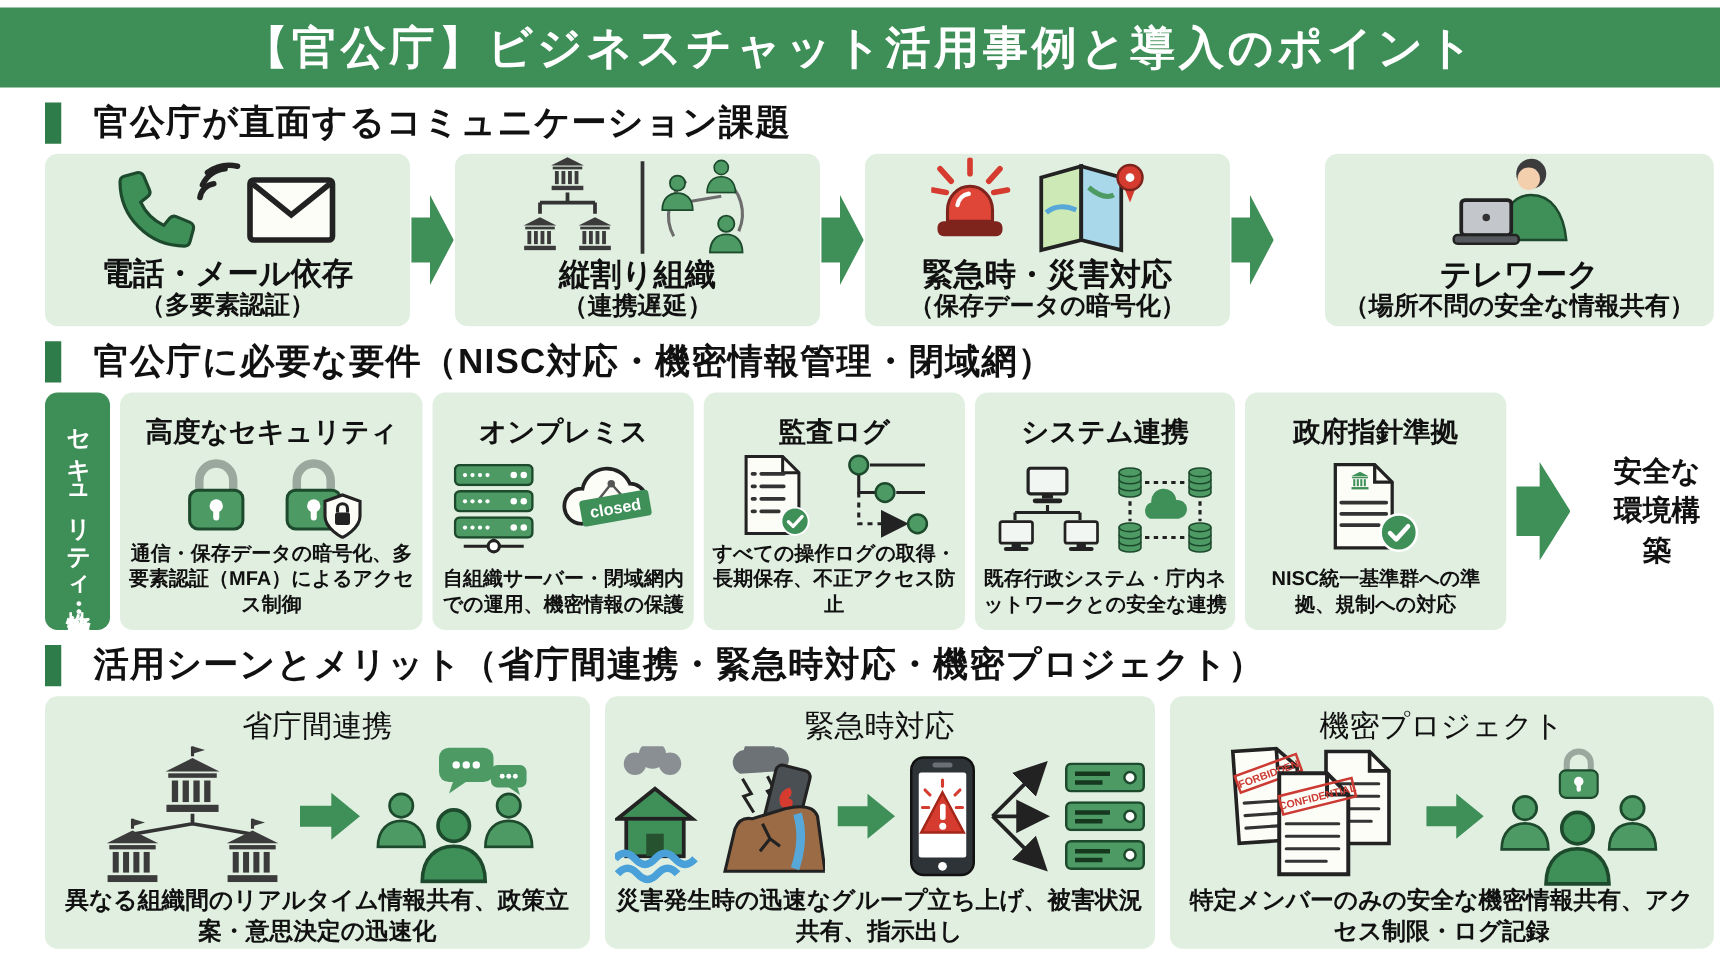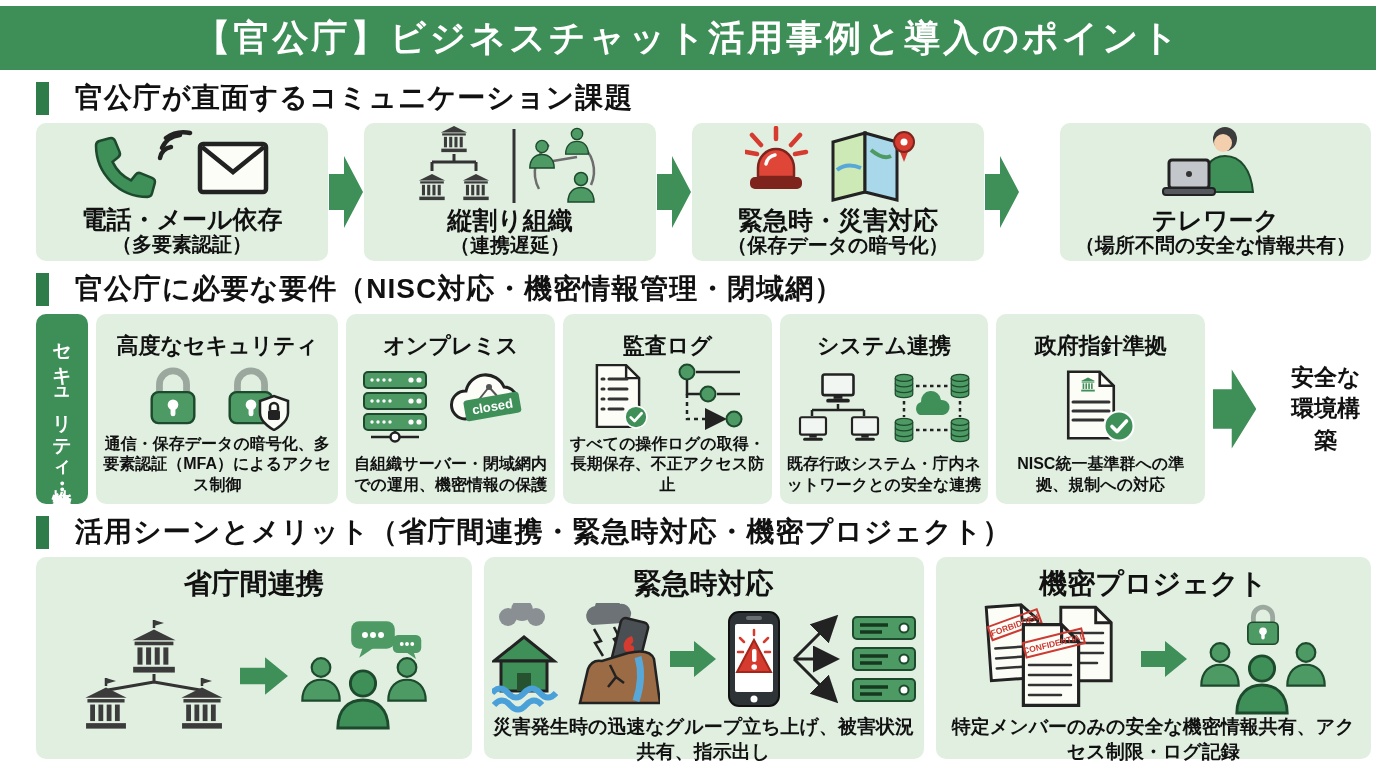--- a/index.html
+++ b/index.html
@@ -41,21 +41,21 @@
   .rtitle { font-size:22px; font-weight:700; white-space:nowrap; }
   .ricons { flex:1; display:flex; align-items:center; justify-content:center; gap:12px; }
   .rdesc  { font-size:16px; font-weight:700; text-align:center; line-height:1.28; }
   .outcome { flex:0 0 158px; display:flex; align-items:center; gap:24px; }
   .outcome-text { font-size:23px; font-weight:700; white-space:pre-line; text-align:center; line-height:1.35; }
 
   
   .use-row { height:202px; gap:12px; }
   .ubox { background:#e1efe1; border-radius:10px; flex:1 1 0;
           display:flex; flex-direction:column; align-items:center; padding:8px 8px 10px; }
-  .utitle { font-size:28px; font-weight:700; }
+  .utitle { font-size:24px; font-weight:400; }
   .uicons { flex:1; display:flex; align-items:center; justify-content:center; gap:10px; }
   .udesc  { font-size:19px; font-weight:700; text-align:center; line-height:1.3; }
   .chip-col { display:flex; flex-direction:column; gap:7px; }
   svg text { font-family:"Liberation Sans","DejaVu Sans",sans-serif; }
 </style>
 </head>
 <body>
 
 <svg width="0" height="0" style="position:absolute" aria-hidden="true">
   <defs>
@@ -382,20 +382,21 @@
         <svg width="132" height="112" viewBox="0 0 132 112">
           <use href="#sym-bubble" x="52" y="0" width="46" height="39"></use>
           <g transform="translate(124,14) scale(-1,1)">
               <use href="#sym-bubble" width="30" height="26"></use>
             </g>
           <use href="#sym-person" x="0" y="36" width="46" height="46" fill="#4d9a64" stroke="#1d4a2c" stroke-width="3"></use>
           <use href="#sym-person" x="86" y="36" width="46" height="46" fill="#4d9a64" stroke="#1d4a2c" stroke-width="3"></use>
           <use href="#sym-person" x="34" y="48" width="62" height="62" fill="#3f8f58" stroke="#1d4a2c" stroke-width="3"></use>
         </svg>
       </div>
+      <div class="udesc">異なる組織間のリアルタイム情報共有、政策立案・意思決定の迅速化</div>
     </div>
 
     <div class="ubox">
       <div class="utitle">緊急時対応</div>
       <div class="uicons">
         <svg width="168" height="112" viewBox="0 0 168 112">
           <circle cx="16" cy="14" r="9" fill="#8a8f94"></circle>
             <circle cx="30" cy="7" r="11" fill="#8a8f94"></circle>
             <circle cx="44" cy="14" r="9" fill="#8a8f94"></circle>
           <g transform="translate(0,30)">

